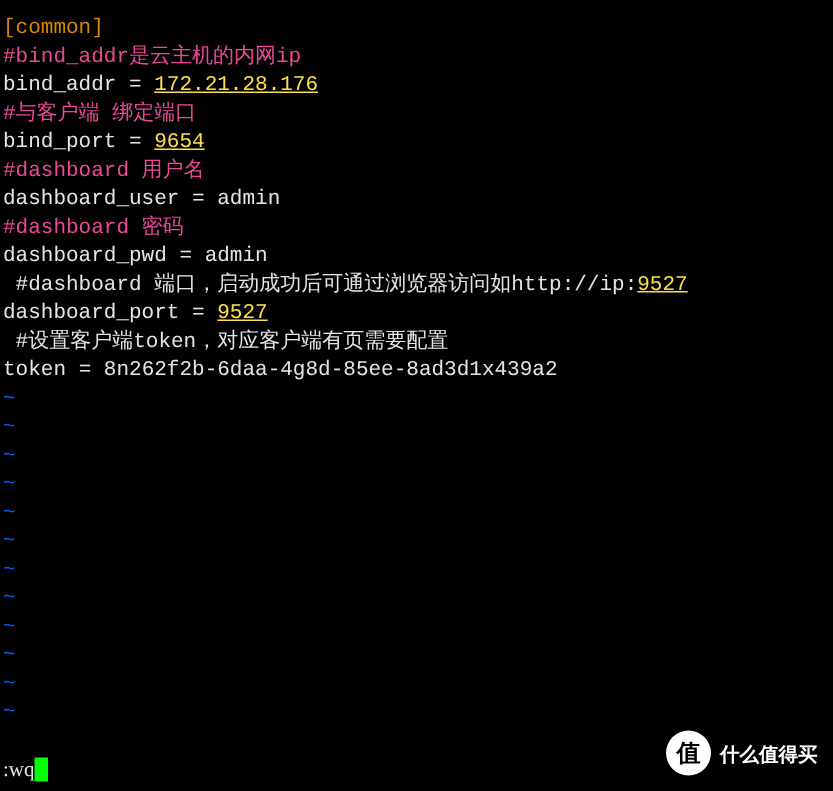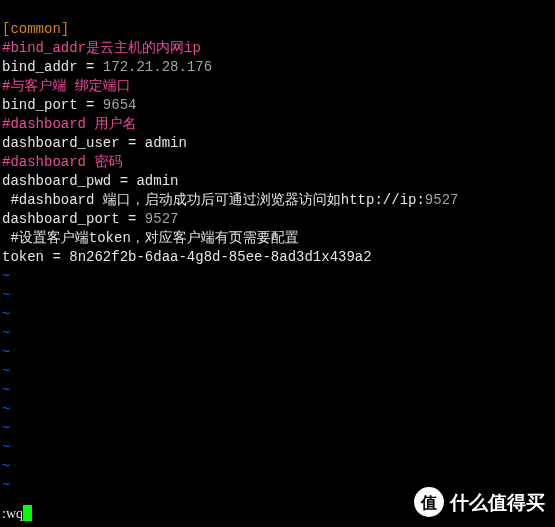--- a/index.html
+++ b/index.html
@@ -7,28 +7,28 @@
     background: #000;
     width: 555px;
     height: 527px;
     font-family: "Consolas", "Courier New", monospace;
     font-size: 14px;
     line-height: 19px;
     overflow: hidden;
     position: relative;
   }
   .editor {
-    padding: 20px 2px;
+    padding: 10px 2px;
     white-space: pre;
   }
   .line { display: block; height: 19px; }
   .orange { color: #d78700; }
   .cyan   { color: #ec4899; }
   .green  { color: #e5e5e5; }
-  .red    { color: #a3a3a3; }
+  .red    { color: #fde047; text-decoration: underline; }
   .white  { color: #e4e4e4; }
   .blue   { color: #0060ff; }
   .cmdline {
     position: absolute;
     bottom: 4px;
     left: 2px;
     color: #e4e4e4;
     font-family: Liberation Serif, serif;
   }
   .cursor {
@@ -55,21 +55,21 @@
     display: flex;
     align-items: center;
     justify-content: center;
     font-family: "Microsoft YaHei", sans-serif;
     font-size: 16px;
     font-weight: bold;
   }
   .watermark-text {
     color: #fff;
     font-family: "Microsoft YaHei", sans-serif;
-    font-size: 19px;
+    font-size: 13px;
     font-weight: bold;
   }
 </style>
 </head>
 <body>
 
 <div class="editor" id="editor"><span class="line"><span class="orange">[common]</span></span><span class="line"><span class="cyan">#bind_addr是云主机的内网ip</span></span><span class="line"><span class="green">bind_addr </span><span class="white">= </span><span class="red">172.21.28.176</span></span><span class="line"><span class="cyan">#与客户端 绑定端口</span></span><span class="line"><span class="green">bind_port </span><span class="white">= </span><span class="red">9654</span></span><span class="line"><span class="cyan">#dashboard 用户名</span></span><span class="line"><span class="green">dashboard_user </span><span class="white">= admin</span></span><span class="line"><span class="cyan">#dashboard 密码</span></span><span class="line"><span class="green">dashboard_pwd </span><span class="white">= admin</span></span><span class="line"><span class="white"> #dashboard 端口，启动成功后可通过浏览器访问如http://ip:</span><span class="red">9527</span></span><span class="line"><span class="green">dashboard_port </span><span class="white">= </span><span class="red">9527</span></span><span class="line"><span class="white"> #设置客户端token，对应客户端有页需要配置</span></span><span class="line"><span class="green">token </span><span class="white">= 8n262f2b-6daa-4g8d-85ee-8ad3d1x439a2</span></span><span class="line"><span class="blue">~</span></span><span class="line"><span class="blue">~</span></span><span class="line"><span class="blue">~</span></span><span class="line"><span class="blue">~</span></span><span class="line"><span class="blue">~</span></span><span class="line"><span class="blue">~</span></span><span class="line"><span class="blue">~</span></span><span class="line"><span class="blue">~</span></span><span class="line"><span class="blue">~</span></span><span class="line"><span class="blue">~</span></span><span class="line"><span class="blue">~</span></span><span class="line"><span class="blue">~</span></span></div>
 
 <div class="cmdline">
   <span>:wq</span><span class="cursor"></span>

